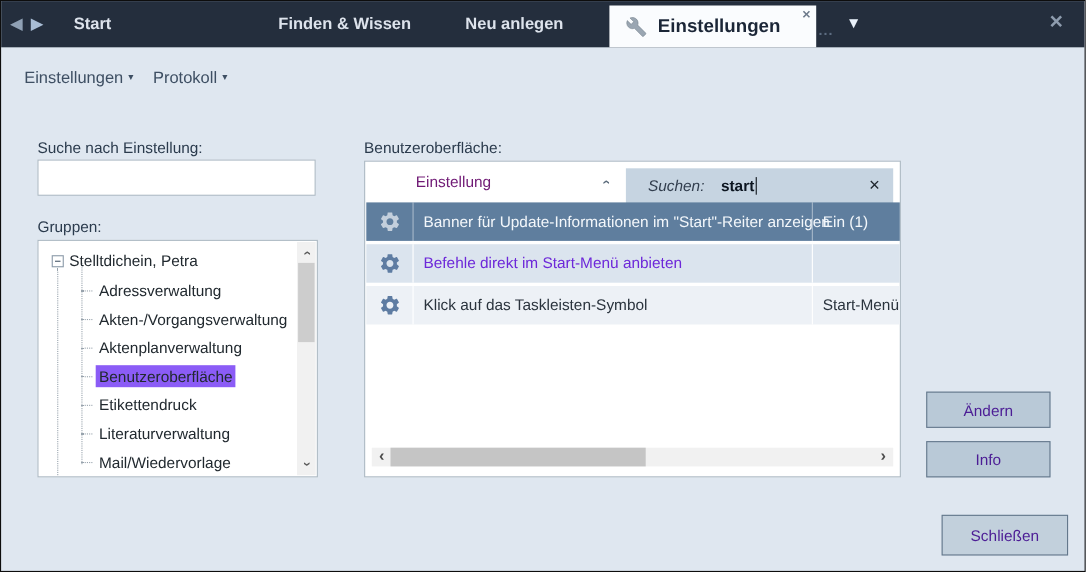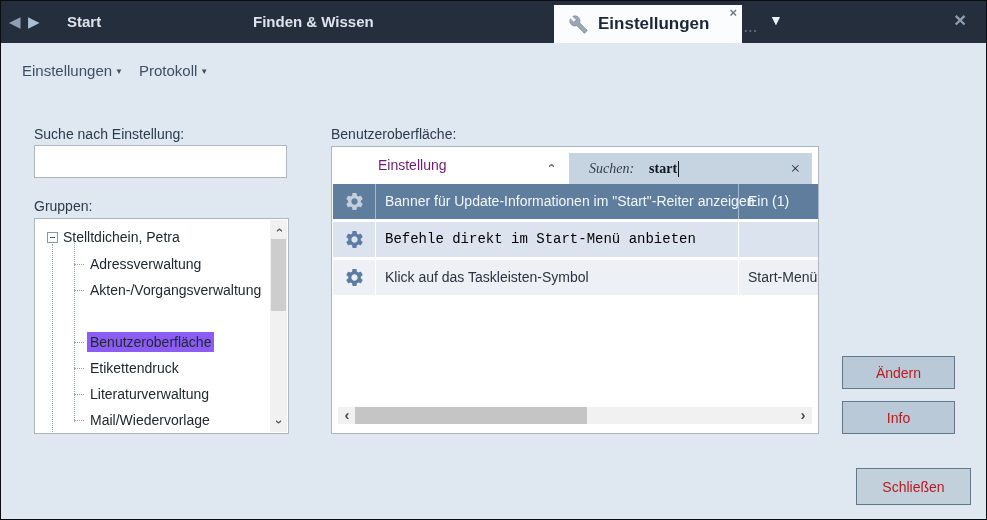--- a/index.html
+++ b/index.html
@@ -56,57 +56,58 @@
   .ts-up{top:4px;transform:rotate(-90deg);}
   .ts-down{bottom:4px;transform:rotate(90deg);}
   .ts-thumb{position:absolute;left:1px;top:19px;width:15px;height:72px;background:#cdcdcd;}
   
   .table-box{position:absolute;left:330px;top:145px;width:488px;height:288px;background:#fff;
     border:1px solid #abb8c3;}
   .thead-label{position:absolute;left:46px;top:10px;font-size:14px;color:#701a75;}
   .sort-caret{position:absolute;left:216px;top:11px;color:#5a6a7a;font-size:13px;font-weight:bold;
     transform:rotate(-90deg);display:inline-block;}
   .searchbox{position:absolute;left:237px;top:6px;width:243px;height:32px;background:#c6d4e1;
-    display:flex;align-items:center;font-family:Liberation Serif, serif;}
+    display:flex;align-items:center;}
   .s-label{font-style:italic;font-size:14px;color:#323e4e;margin-left:20px;}
   .s-value{font-weight:bold;font-size:14px;color:#0c1520;margin-left:15px;}
   .s-cursor{width:1px;height:16px;background:#10161d;margin-left:1px;}
   .s-clear{position:absolute;right:12px;top:6px;font-size:17px;color:#1d242c;line-height:19px;}
   .trow{position:absolute;left:1px;width:485px;height:35px;font-size:14px;}
   .trow.r1{top:37px;background:#5f7e9e;color:#f3f7fb;}
-  .trow.r2{top:75px;background:#dbe4ee;color:#000000;font-family:Liberation Mono, monospace;}
+  .trow.r2{top:75px;background:#dbe4ee;color:#6d28d9;}
   .trow.r3{top:113px;background:#edf1f6;color:#2a333d;}
   .cell-icon{position:absolute;left:0;top:0;width:42px;height:100%;display:flex;align-items:center;justify-content:center;}
   .trow .icon-div{position:absolute;left:42px;top:0;bottom:0;width:1px;background:#fff;}
   .trow.r1 .icon-div{background:rgba(255,255,255,.45);}
   .cell-text{position:absolute;left:52px;top:0;line-height:35px;white-space:nowrap;}
   .vdiv{position:absolute;left:405px;top:0;bottom:0;width:1px;background:#fff;}
   .trow.r1 .vdiv{background:rgba(255,255,255,.45);}
   .cell-value{position:absolute;left:415px;top:0;line-height:35px;white-space:nowrap;}
   .hscroll{position:absolute;left:6px;bottom:9px;width:474px;height:17px;background:#f1f1f1;}
   .hs-btn{position:absolute;top:1px;width:12px;height:15px;color:#4d4d4d;font-size:15px;font-weight:bold;line-height:14px;text-align:center;}
   .hs-left{left:3px;} .hs-right{right:3px;}
   .hs-thumb{position:absolute;left:17px;top:0;width:232px;height:17px;background:#c5c5c5;}
   
-  .btn{position:absolute;background:#b9c9d7;border:1px solid #64788c;font-size:14px;color:#b91c1c;
+  .btn{position:absolute;background:#b9c9d7;border:1px solid #64788c;font-size:14px;color:#4c1d95;
     display:flex;align-items:center;justify-content:center;cursor:default;font-family:"Liberation Sans",sans-serif;}
   .btn-aendern{left:841px;top:355px;width:113px;height:33px;}
   .btn-info{left:841px;top:400px;width:113px;height:33px;}
   .btn-schliessen{left:855px;top:467px;width:115px;height:37px;background:#c2d0dc;}
 </style>
 </head>
 <body>
 
 <div class="window">
 
   <div class="topbar">
     <span class="navarrow nav-back">◀</span>
     <span class="navarrow nav-fwd">▶</span>
     <span class="ribbon-tab tab-start">Start</span>
     <span class="ribbon-tab tab-fw">Finden &amp; Wissen</span>
+    <span class="ribbon-tab tab-neu">Neu anlegen</span>
 
     <div class="tab-active">
       <span style="display:inline-flex;">
         <svg width="19" height="19" viewBox="0 0 24 24">
             <path fill="#9aa6b2" stroke="#707c88" stroke-width="0.6" d="M22.7 19l-9.1-9.1c.9-2.3.4-5-1.5-6.9-2-2-5-2.4-7.4-1.3L9 6 6 9 1.6 4.7C.4 7.1.9 10.1 2.9 12.1c1.9 1.9 4.6 2.4 6.9 1.5l9.1 9.1c.4.4 1 .4 1.4 0l2.3-2.3c.5-.4.5-1.1.1-1.4z"></path>
           </svg>
       </span>
       <span class="lbl">Einstellungen</span>
       <span class="tab-close">×</span>
     </div>
@@ -130,20 +131,21 @@
 
   <div class="tree-box">
     <div class="vline-a"></div>
     <div class="vline-b"></div>
     <div class="tree-root">
       <span class="expander"></span>
       <span class="tlabel">Stelltdichein, Petra</span>
     </div>
     <div class="tree-item ti-0"><span class="tlabel">Adressverwaltung</span></div>
     <div class="tree-item ti-1"><span class="tlabel">Akten-/Vorgangsverwaltung</span></div>
+    <div class="tree-item ti-2"><span class="tlabel">Aktenplanverwaltung</span></div>
     <div class="tree-item ti-3 sel"><span class="tlabel">Benutzeroberfläche</span></div>
     <div class="tree-item ti-4"><span class="tlabel">Etikettendruck</span></div>
     <div class="tree-item ti-6"><span class="tlabel">Mail/Wiedervorlage</span></div>
     <div class="tree-item ti-5"><span class="tlabel">Literaturverwaltung</span></div>
     <div class="tree-scroll">
       <span class="ts-btn ts-up">›</span>
       <div class="ts-thumb"></div>
       <span class="ts-btn ts-down">›</span>
     </div>
   </div>

